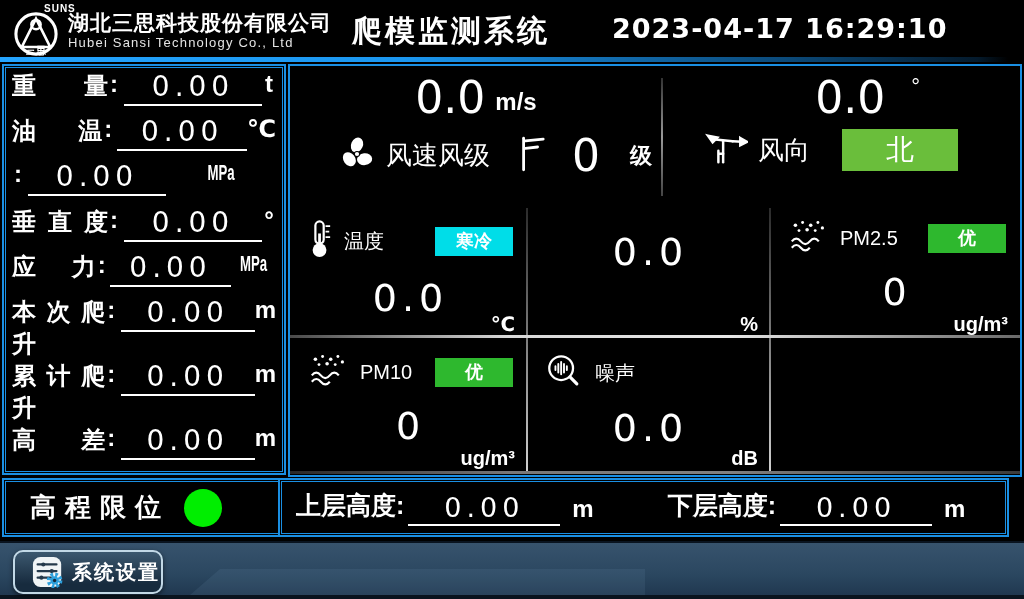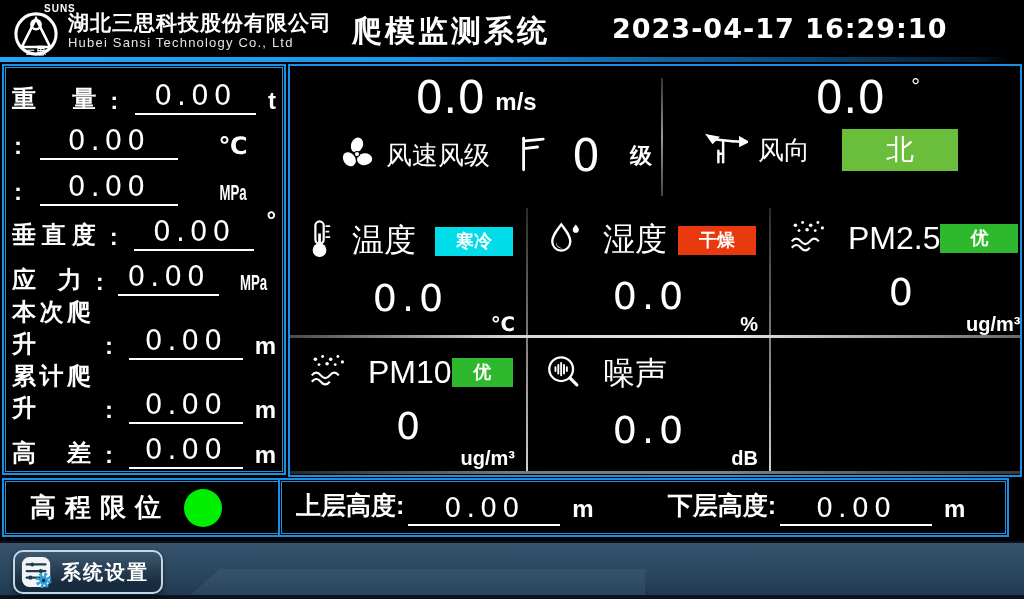--- a/index.html
+++ b/index.html
@@ -23,21 +23,21 @@
   #header-line { left:0; top:57px; width:1008px; height:5px;
     background:linear-gradient(90deg,#25a5ff 0%,#1b97f0 40%,#0c5globe 0%,#0b4a7a 75%,#041a2c 97%,#000 100%); }
 
   
   .bluebox { border:2px solid #1a8fe3; background:#000; }
   .bluebox-inner { position:absolute; inset:1px; border:1px solid #1a8fe3; }
 
   
   #left-panel { left:2px; top:64px; width:284px; height:411px; }
   #left-rows { position:absolute; inset:4px 8px; display:flex; flex-direction:column; }
-  .lrow { flex:1; display:flex; align-items:flex-end;gap:12px; }
+  .lrow { flex:1; display:flex; align-items:flex-start; }
   .lrow .lbl { width:96px; font-size:24px; font-weight:bold; text-align:justify; text-align-last:justify; }
   .lrow .colon { width:12px; font-size:24px; font-weight:bold; margin-left:2px; }
   .lrow .val { width:138px; text-align:center; font-size:28px; letter-spacing:5px;
     border-bottom:2px solid #fff; padding-bottom:1px; margin-left:2px;
     font-family:"DejaVu Sans",sans-serif; }
   .lrow .unit { flex:1; text-align:center; font-size:24px; font-weight:bold; }
   .unit.cond { transform:scaleX(0.6); transform-origin:center; font-size:22px; }
 
   
   #right-panel { left:288px; top:64px; width:734px; height:413px; border:2px solid #1a8fe3; background:#000; }
@@ -57,21 +57,21 @@
   .level-val { font-size:44px; font-family:"DejaVu Sans",sans-serif; margin-left:26px; }
   .level-unit { font-size:22px; font-weight:bold; margin-left:30px; }
   #dir-badge { width:116px; height:42px; margin-left:32px; display:flex; align-items:center; justify-content:center;
     font-size:28px; color:#fff; cursor:pointer; }
 
   
   #sensor-grid { position:absolute; left:0; top:140px; width:730px; height:269px;
     display:grid; grid-template-columns:237px 243px 1fr; grid-template-rows:134px 134px; }
   .cell { position:relative; padding:12px 14px 0 18px; }
   .cell-head { display:flex; align-items:center; }
-  .cell-name { font-size:32px; margin-left:20px; }
+  .cell-name { font-size:20px; margin-left:12px; }
   .badge { margin-left:auto; width:78px; height:29px; display:flex; align-items:center; justify-content:center;
     font-size:18px; font-weight:bold; color:#fff; }
   .cell-val { text-align:center; font-size:38px; letter-spacing:5px; margin-top:12px;
     font-family:"DejaVu Sans",sans-serif; }
   .cell-unit { position:absolute; right:12px; bottom:4px; font-size:20px; font-weight:bold; }
   .vdiv { position:absolute; width:2px; background:linear-gradient(180deg,#2b2b2b,#cfcfcf); }
   .hdiv { position:absolute; height:3px;
     background:linear-gradient(90deg,#4a4a4a,#d8d8d8 30%,#e8e8e8 60%,#6a6a6a); }
 
   
@@ -89,21 +89,21 @@
   #lower-group { margin-left:74px; }
 
   
   #taskbar { left:0; top:541px; width:1024px; height:58px;
     background:linear-gradient(180deg,#37536d,#2b4760 60%,#203850);
     border-top:2px solid #0a1420; border-bottom:4px solid #0a141e; }
   #taskbar-deco { position:absolute; left:190px; top:26px; width:455px; height:26px;
     background:rgba(140,180,210,0.10); clip-path:polygon(30px 0,100% 0,100% 100%,0 100%); }
   #settings-btn { position:absolute; left:13px; top:7px; width:150px; height:44px; border-radius:10px;
     background:linear-gradient(180deg,#3c586f,#172b3e 80%); border:2px solid #c2d8e6;
-    box-shadow:0 2px 5px rgba(0,0,0,0.55); display:flex; align-items:center; padding-left:6px; cursor:pointer; }
+    box-shadow:0 2px 5px rgba(0,0,0,0.55); display:flex; align-items:center; padding-left:17px; cursor:pointer; }
   #settings-label { font-size:20px; font-weight:bold; letter-spacing:2px; margin-left:8px; }
   .sicon { position:relative; width:32px; height:32px; }
 </style>
 </head>
 <body>
 
 <div id="stage">
 
   <div id="header" class="abs">
     <div id="logo-block" class="abs">
@@ -129,20 +129,21 @@
   <div id="left-panel" class="abs bluebox">
     <div class="bluebox-inner"></div>
     <div id="left-rows">
       <div class="lrow">
         <span class="lbl">重量</span>
           <span class="colon">:</span>
         <span class="val">0.00</span>
         <span class="unit">t</span>
       </div>
       <div class="lrow">
+        <span class="lbl">油温</span>
           <span class="colon">:</span>
         <span class="val">0.00</span>
         <span class="unit">℃</span>
       </div>
       <div class="lrow">
           <span class="colon">:</span>
         <span class="val">0.00</span>
         <span class="unit cond">MPa</span>
       </div>
       <div class="lrow">
@@ -250,31 +251,20 @@
             </svg>
           </span>
           <span class="cell-name">温度</span>
           <span class="badge" style="background-color: rgb(0, 221, 232);">寒冷</span>
         </div>
         <div class="cell-val">0.0</div>
         <div class="cell-unit">℃</div>
       </div>
 
       <div class="cell">
-        <div class="cell-head">
-          <span>
-            <svg width="38" height="40" viewBox="0 0 42 42">
-              <path d="M18 6 C12.5 13.5 8 18.5 8 25 a10 10 0 0 0 20 0 C28 18.5 23.5 13.5 18 6 Z" fill="none" stroke="#fff" stroke-width="2.6"></path>
-              <path d="M12 25 a6.5 6.5 0 0 0 7.5 7.5 a8.5 8.5 0 0 1 -7.5 -7.5 z" fill="#fff"></path>
-              <path d="M34 6 c-2 2.6 -3.4 4.1 -3.4 5.8 a3.4 3.4 0 0 0 6.8 0 c0 -1.7 -1.4 -3.2 -3.4 -5.8 z" fill="#fff"></path>
-            </svg>
-          </span>
-          <span class="cell-name">湿度</span>
-          <span class="badge" style="background-color: rgb(232, 58, 14);">干燥</span>
-        </div>
         <div class="cell-val">0.0</div>
         <div class="cell-unit">%</div>
       </div>
 
       <div class="cell">
         <div class="cell-head">
           <span>
             <svg width="40" height="36" viewBox="0 0 44 40">
               <g fill="#fff">
                 <circle cx="8" cy="8" r="2"></circle>

